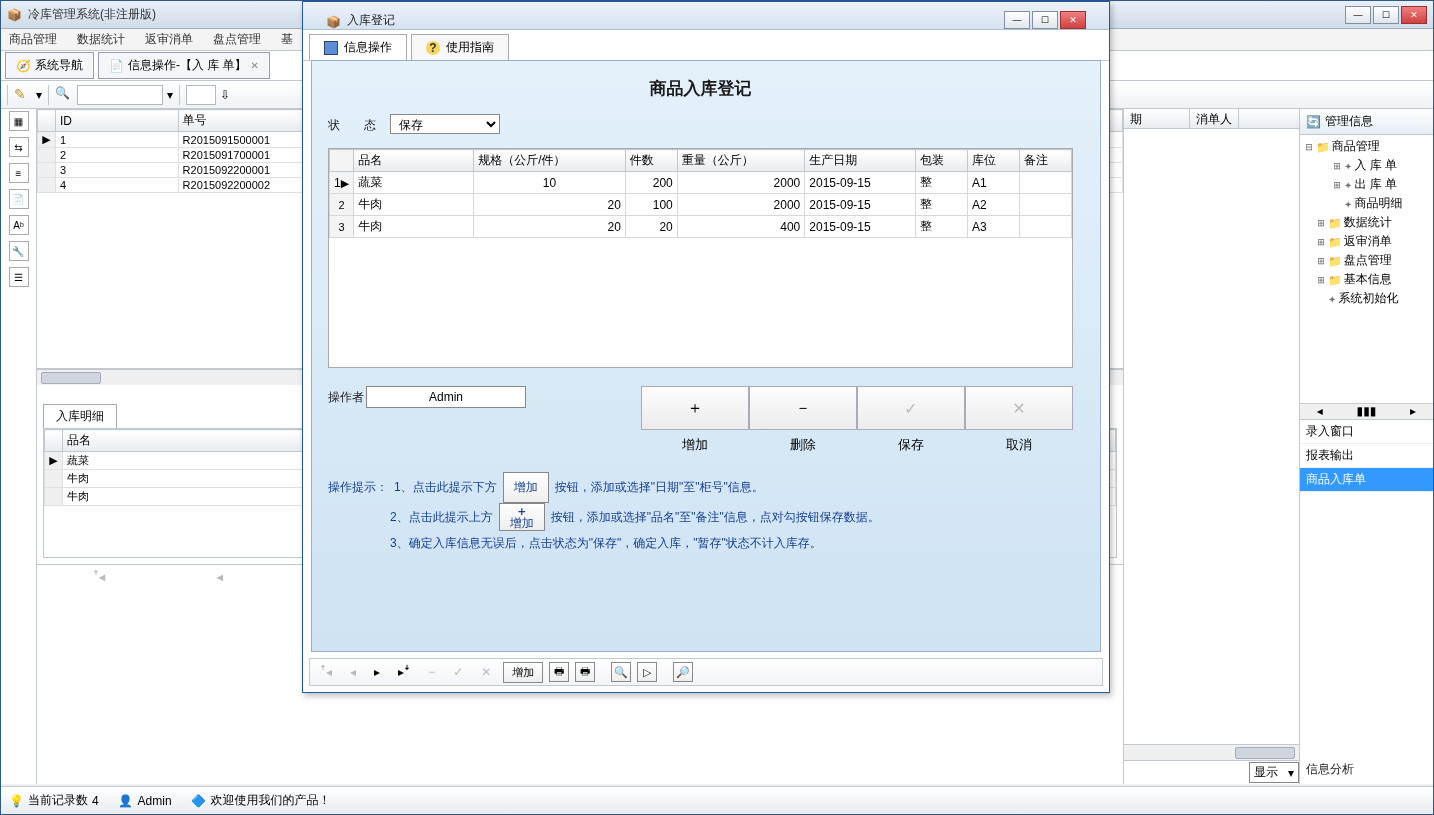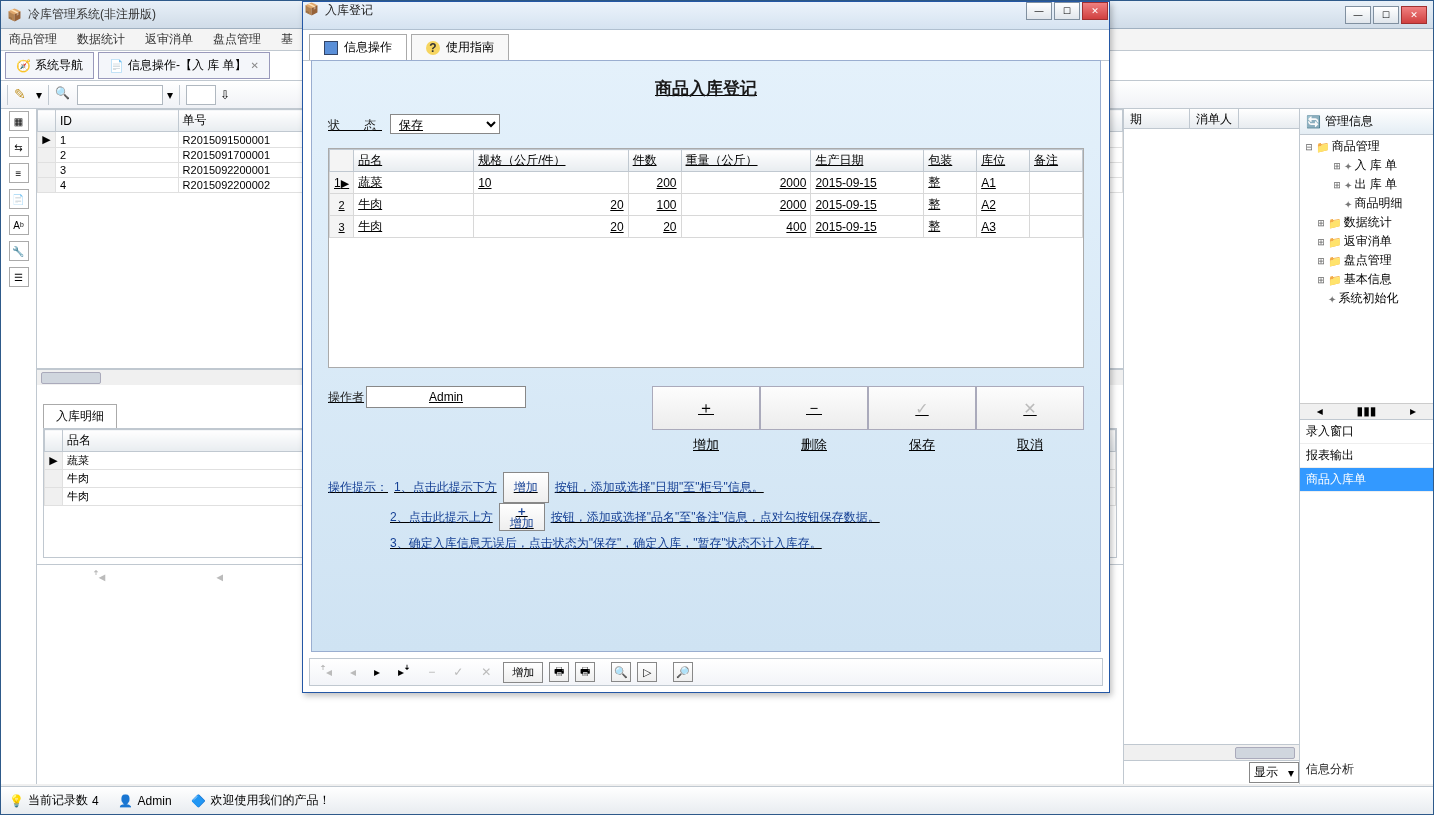--- a/index.html
+++ b/index.html
@@ -58,29 +58,29 @@
 .right-list-item { padding: 3px 6px; border-bottom:1px solid #eee; cursor:pointer;}
 .right-list-item.sel { background:#3399ff; color:#fff;}
 .right-footer-label { padding: 6px; color:#222; }
 
 
 .statusbar { position:absolute; bottom:0; left:0; right:0; height:28px; background:linear-gradient(#fff,#e8ecf0); border-top:1px solid #c0c8d0; display:flex; align-items:center; padding:0 8px; gap:20px;}
 .statusbar .sbi { display:flex; align-items:center; gap:4px;}
 
 
 .modal { position:absolute; top:1px; left:302px; width:808px; height:692px; background:#fff; border:1px solid #2457a5; box-shadow: 2px 3px 6px rgba(0,0,0,0.25); }
-.modal-titlebar { height:28px; background: linear-gradient(#ecf3fb,#d5e3f1); display:flex; align-items:flex-start; padding:0 1px; border-bottom:1px solid #b0c0d0;}
+.modal-titlebar { height:28px; background: linear-gradient(#ecf3fb,#d5e3f1); display:flex; align-items:flex-end; padding:0 23px; border-bottom:1px solid #b0c0d0;}
 .modal-titlebar .t { margin-left:6px; color:#222; flex:1;}
 .modal-tabs { display:flex; padding:4px 6px 0 6px; border-bottom:1px solid #c0c8d0; background:#fff; gap:4px;}
 .modal-tab { padding: 4px 14px; border:1px solid #aaa; border-bottom:none; background:#f8f8f8; cursor:pointer; display:flex; align-items:center; gap:6px;}
 .modal-tab.active { background:#fff; position:relative; z-index:2;}
 .modal-icon-blue { display:inline-block; width:14px; height:14px; background:#5a8fd8; border:1px solid #346; }
 .modal-icon-help::before { content:"?"; display:inline-block; width:14px; height:14px; background:#f6d560; border-radius:50%; text-align:center; font-weight:bold; color:#333;}
 .modal-body { position:absolute; top:58px; left:8px; right:8px; bottom:40px; border:1px solid #9aaed0; background:linear-gradient(#e4f1fb,#cfe3f3);}
-.modal-body-inner { padding: 16px 16px 10px 16px; text-decoration: underline; }
+.modal-body-inner { padding: 16px 27px 10px 16px; }
 .form-title { text-align:center; font-size:17px; font-weight:bold; margin-bottom:14px; color:#1a1a1a;}
 .form-row { display:flex; align-items:center; gap:8px; margin-bottom:14px;}
 .form-label { width:54px; text-align:left; color:#222; letter-spacing:6px;}
 .form-label3 { width:54px; text-align:left; color:#222; letter-spacing:1px;}
 select.form-ctl, input.form-ctl { border:1px solid #888; background:#fff; padding:2px 4px; height:20px;}
 .form-ctl.wide { flex:1;}
 .date-pick { width:12px; height:20px; border:1px solid #888; background:#f0f0f0; display:flex; align-items:center; justify-content:center; font-size:9px; border-left:none;}
 .item-grid-wrap { border:1px solid #aaa; background:#fff; height:220px; overflow:auto; margin-bottom:18px; position:relative;}
 .item-grid { width:100%; border-collapse:collapse;}
 .item-grid th { background:linear-gradient(#fff,#e8ecf0); border:1px solid #c0c8d0; padding:2px 4px; font-weight:normal; text-align:left;}
@@ -397,21 +397,21 @@
             <th>件数</th>
             <th>重量（公斤）</th>
             <th>生产日期</th>
             <th>包装</th>
             <th>库位</th>
             <th>备注</th>
           </tr>
           <tr>
                 <td class="num"><span>1</span>▶</td>
                 <td>蔬菜</td>
-                <td style="text-align:left">10</td>
+                <td style="text-align:center">10</td>
                 <td style="text-align:right">200</td>
                 <td style="text-align:right">2000</td>
                 <td>2015-09-15</td>
                 <td>整</td>
                 <td>A1</td>
                 <td></td>
               </tr>
           <tr>
                 <td class="num">2</td>
                 <td>牛肉</td>

